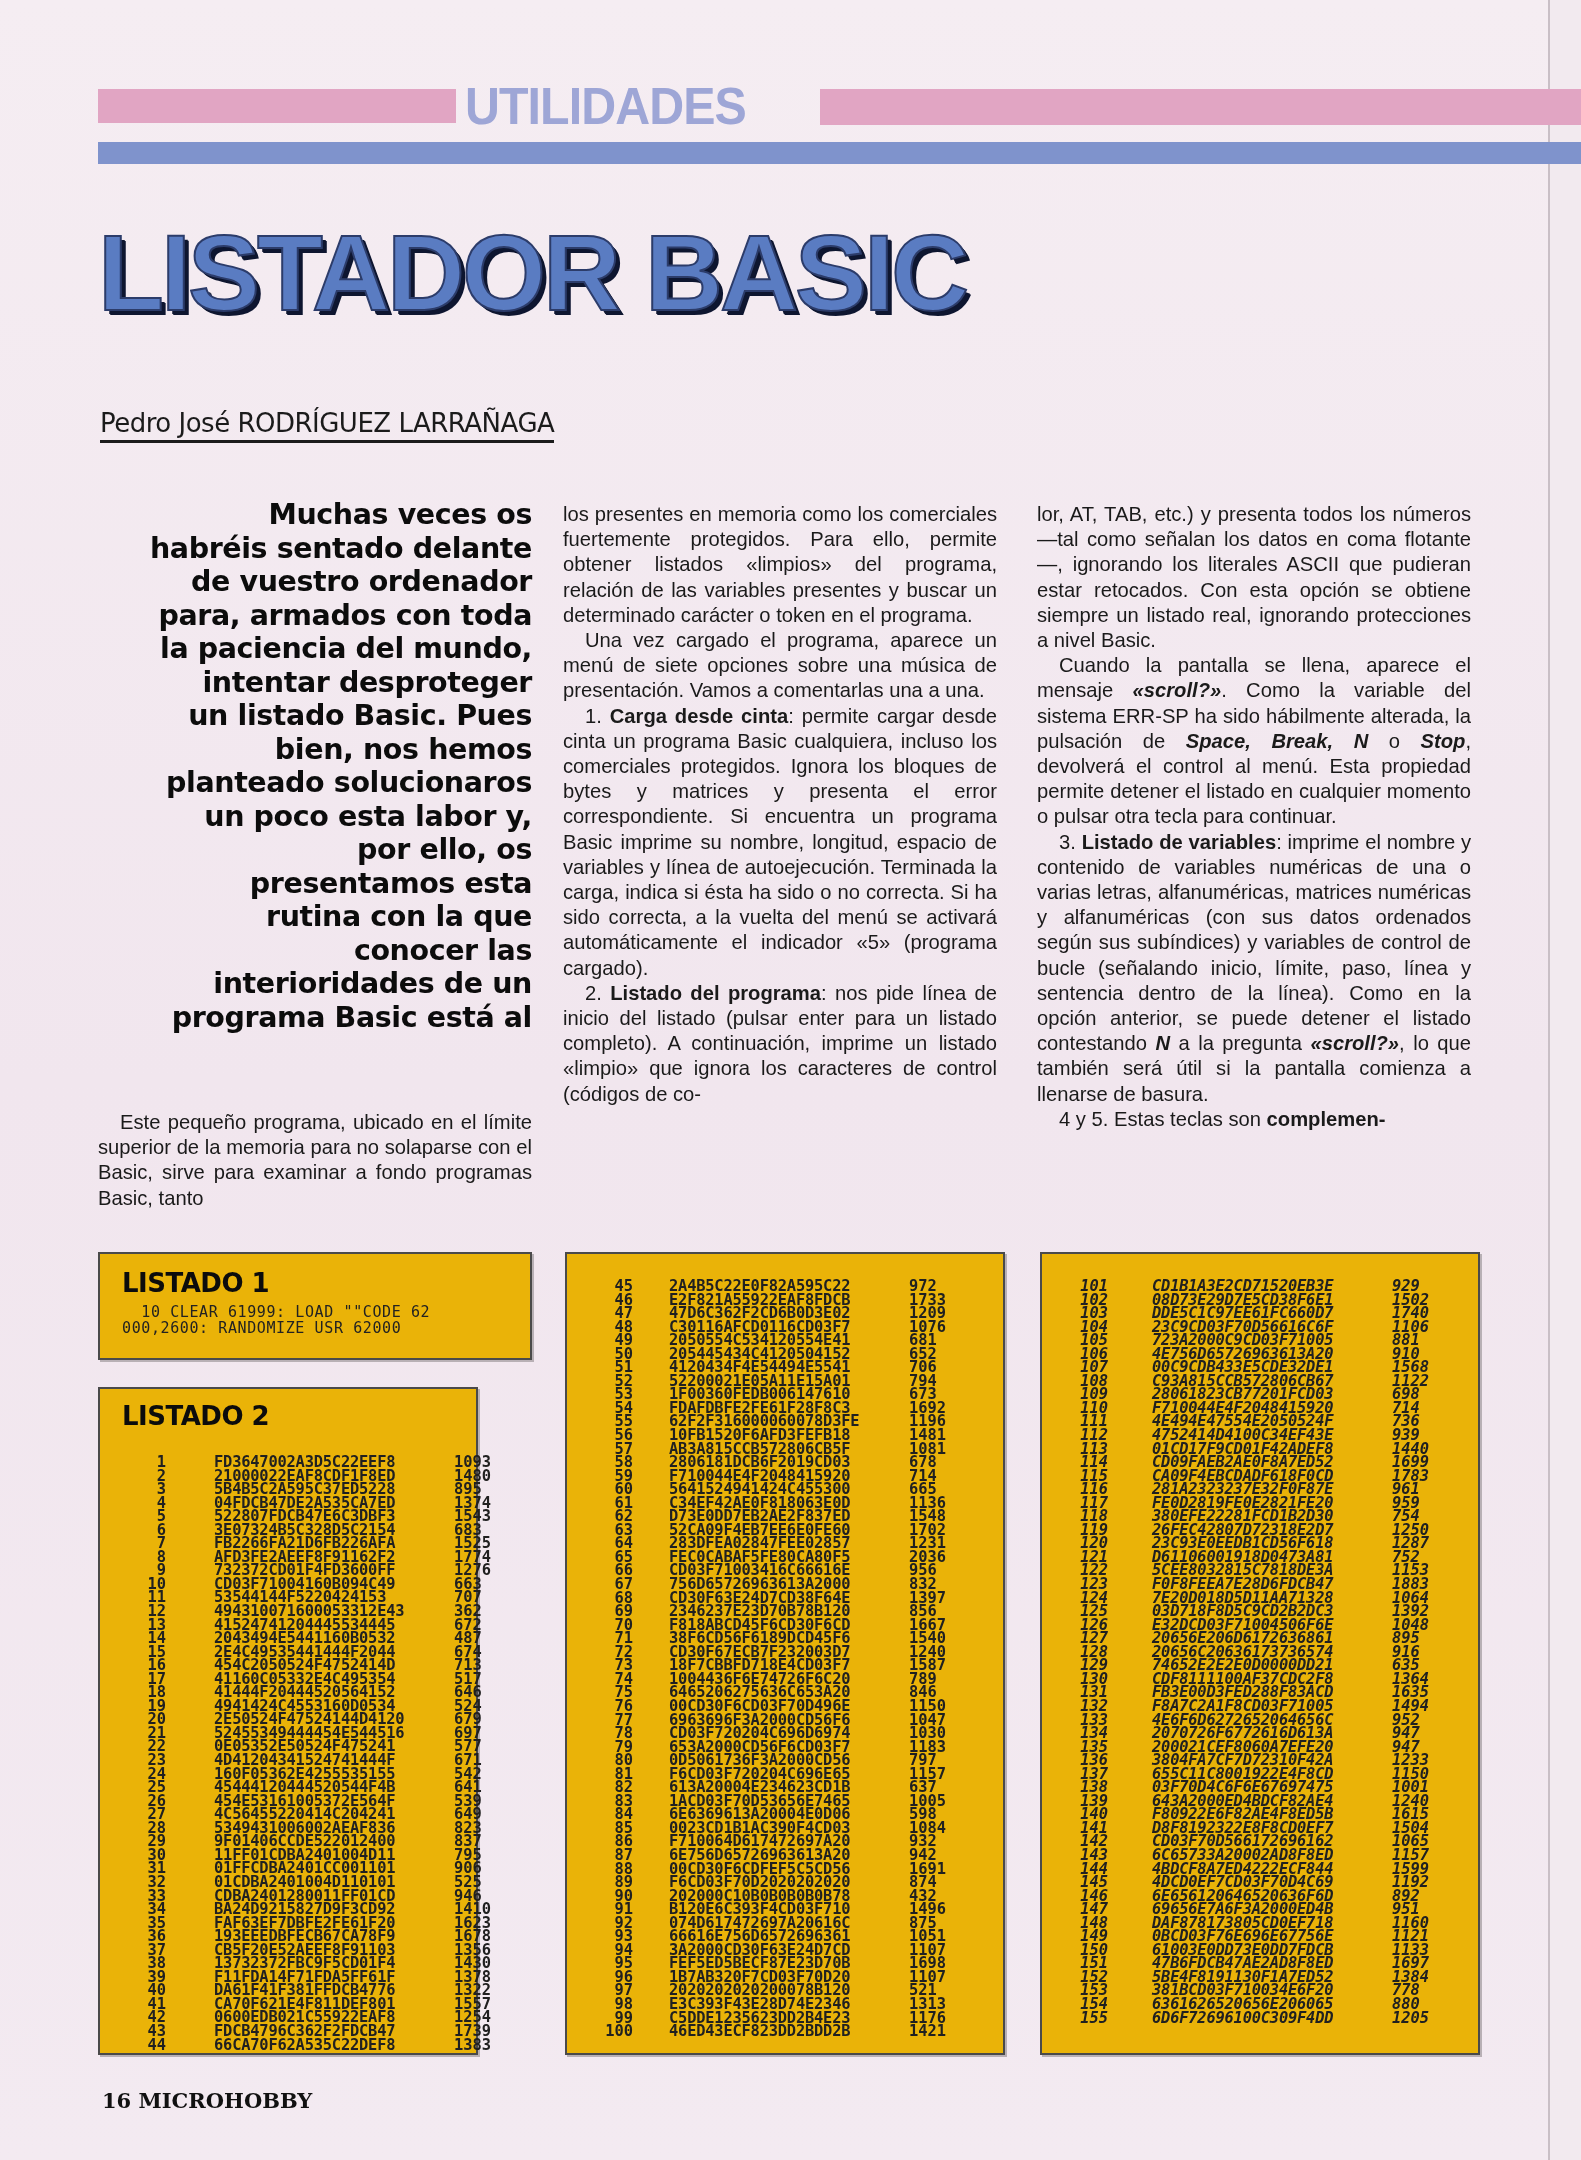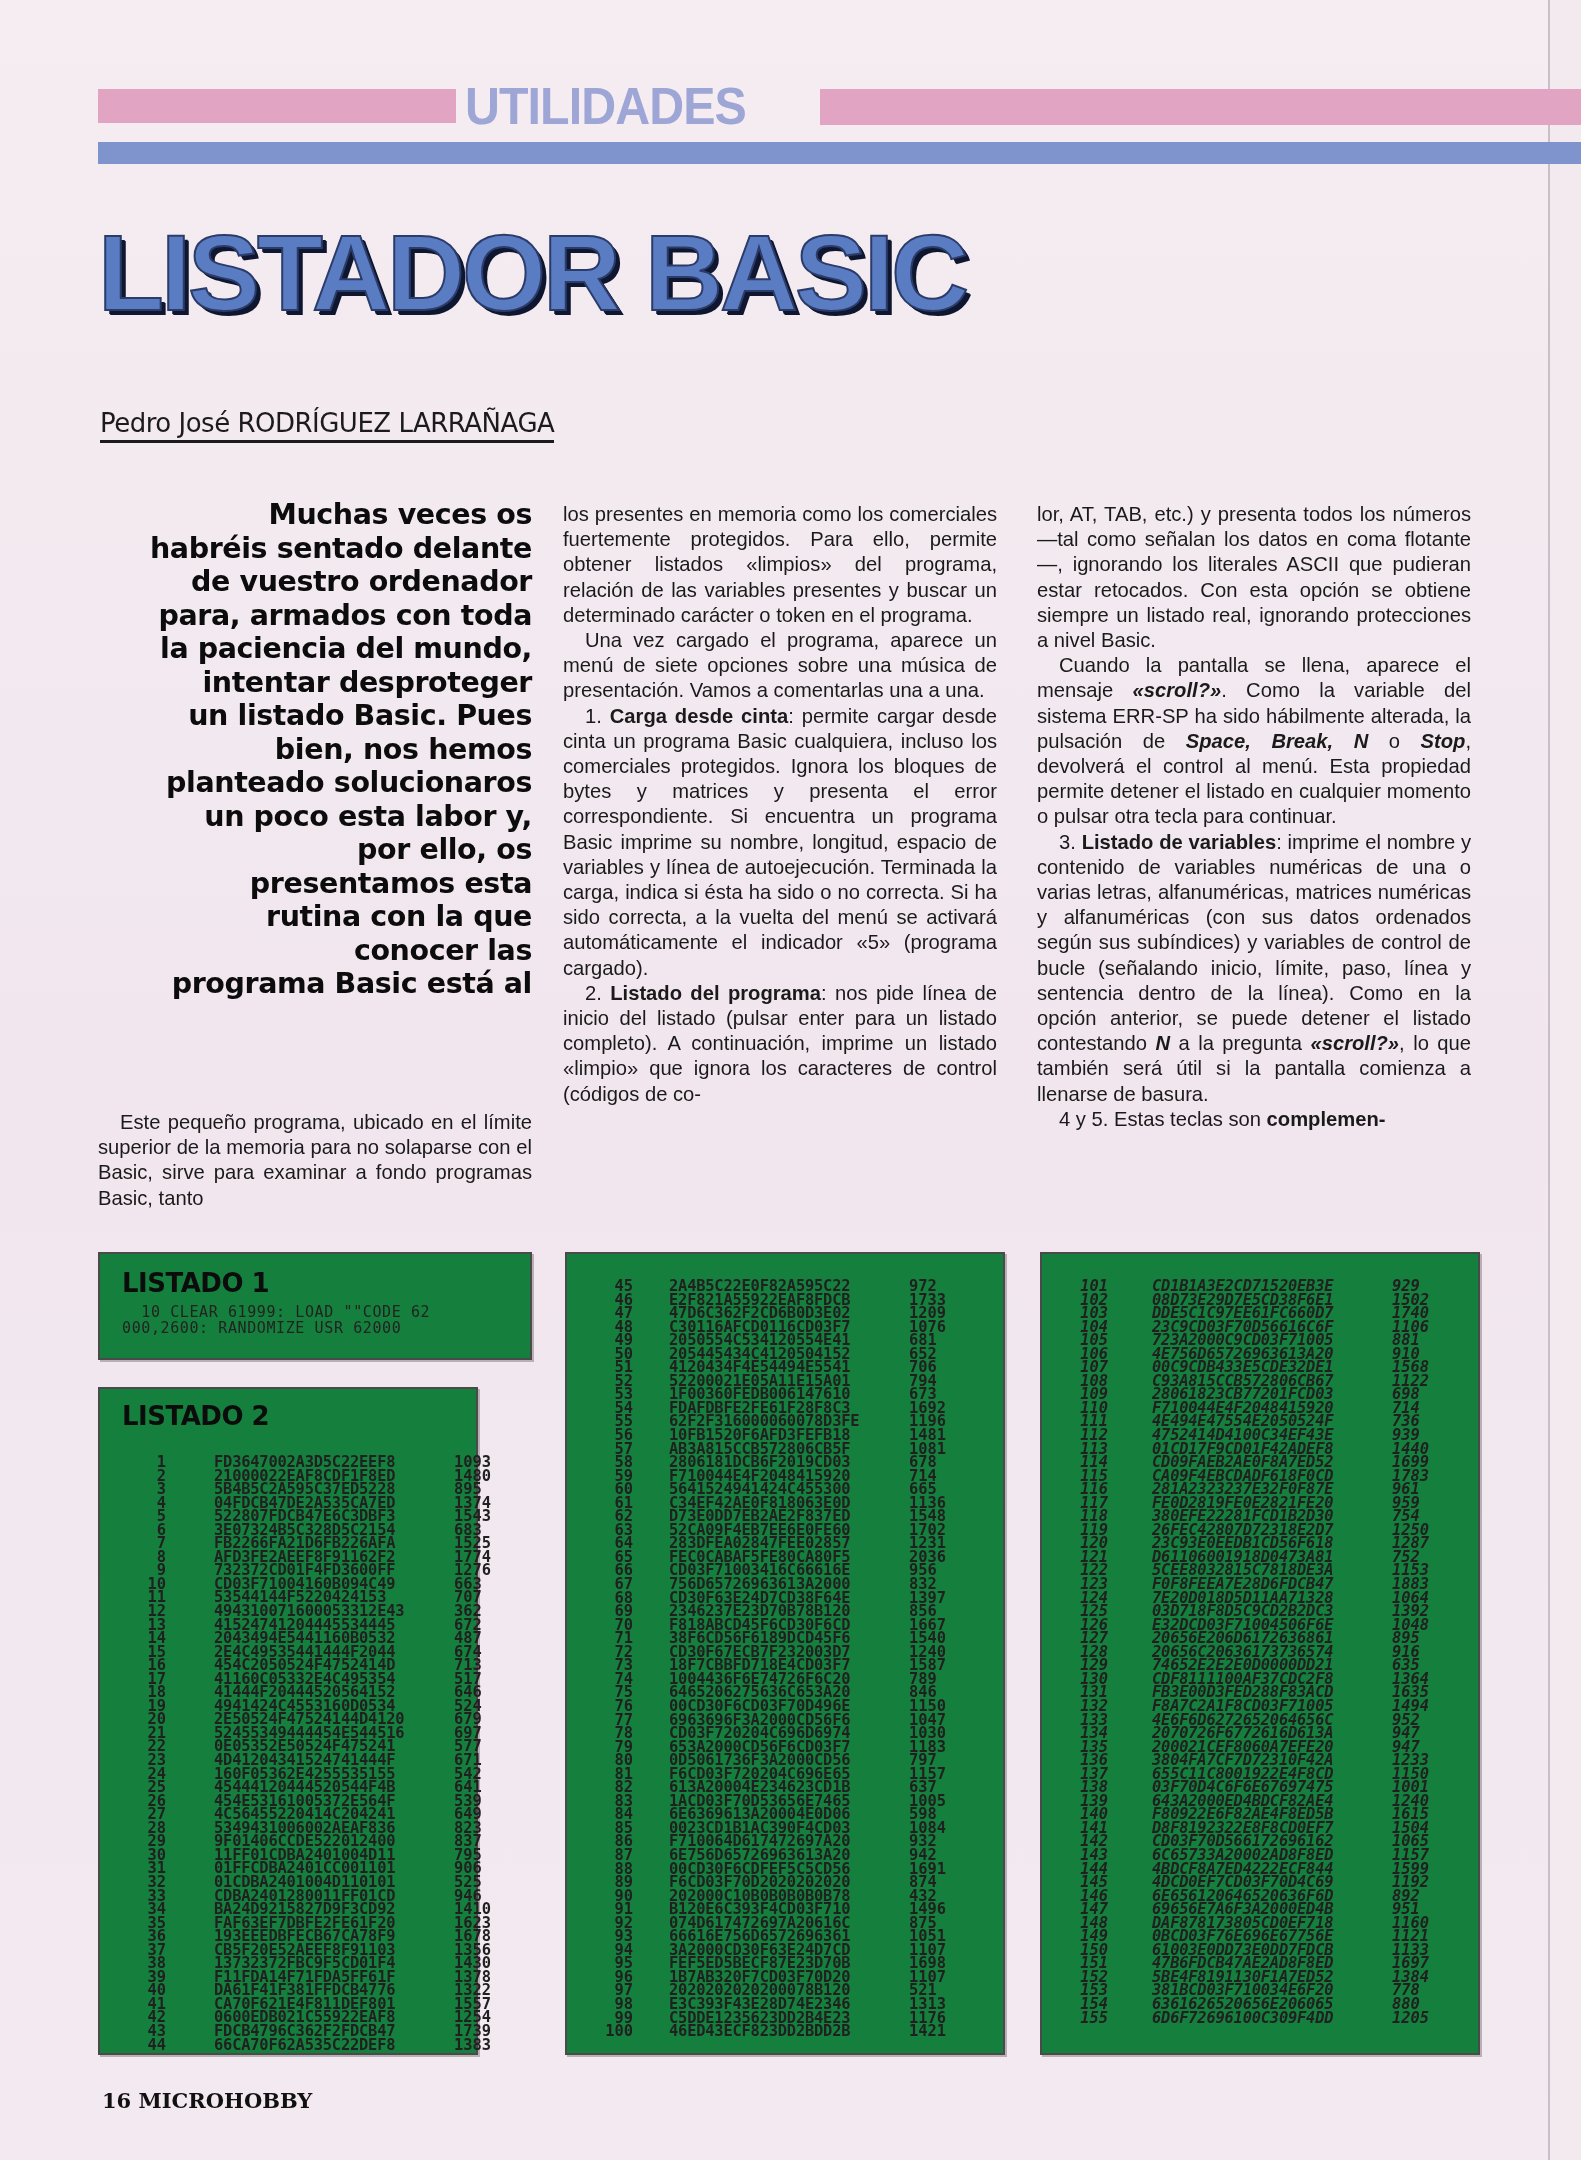--- a/index.html
+++ b/index.html
@@ -59,21 +59,21 @@
   .col1 { left: 98px; top: 1110px; width: 434px; }
   .col2 { left: 563px; top: 502px; width: 434px; }
   .col3 { left: 1037px; top: 502px; width: 434px; }
   .para { display: block; text-indent: 22px; }
   .para.noindent { text-indent: 0; }
   .b { font-weight: 700; }
   .i { font-style: italic; font-weight: bold; }
 
   
   .listbox {
-    position: absolute; background: #15803d; border: 2px solid #4a4a4a;
+    position: absolute; background: #eab308; border: 2px solid #4a4a4a;
     box-shadow: 2px 2px 0 #b8b0b5;
   }
   .lb1 { left: 98px; top: 1252px; width: 434px; height: 108px; }
   .lb2 { left: 98px; top: 1387px; width: 380px; height: 668px; }
   .lb3 { left: 565px; top: 1252px; width: 440px; height: 803px; }
   .lb4 { left: 1040px; top: 1252px; width: 440px; height: 803px; }
   .list-title {
     position: absolute; left: 22px; top: 14px;
     font-family: "DejaVu Sans", sans-serif; font-weight: 700; font-size: 26px; color: #0c0c0c;
     letter-spacing: -0.5px;
@@ -123,20 +123,21 @@
   <span class="lead-line">la paciencia del mundo,</span>
   <span class="lead-line">intentar desproteger</span>
   <span class="lead-line">un listado Basic. Pues</span>
   <span class="lead-line">bien, nos hemos</span>
   <span class="lead-line">planteado solucionaros</span>
   <span class="lead-line">un poco esta labor y,</span>
   <span class="lead-line">por ello, os</span>
   <span class="lead-line">presentamos esta</span>
   <span class="lead-line">rutina con la que</span>
   <span class="lead-line">conocer las</span>
+  <span class="lead-line">interioridades de un</span>
   <span class="lead-line">programa Basic está al</span>
 </div>
 
 <div class="col col1">
   <p class="para">Este pequeño programa, ubicado en el límite superior de la memoria para no solaparse con el Basic, sirve para examinar a fondo programas Basic, tanto</p>
 </div>
 
 <div class="col col2">
   <p class="para noindent">los presentes en memoria como los comerciales fuertemente protegidos. Para ello, permite obtener listados «limpios» del programa, relación de las variables presentes y buscar un determinado carácter o token en el programa.</p>
   <p class="para">Una vez cargado el programa, aparece un menú de siete opciones sobre una música de presentación. Vamos a comentarlas una a una.</p>

